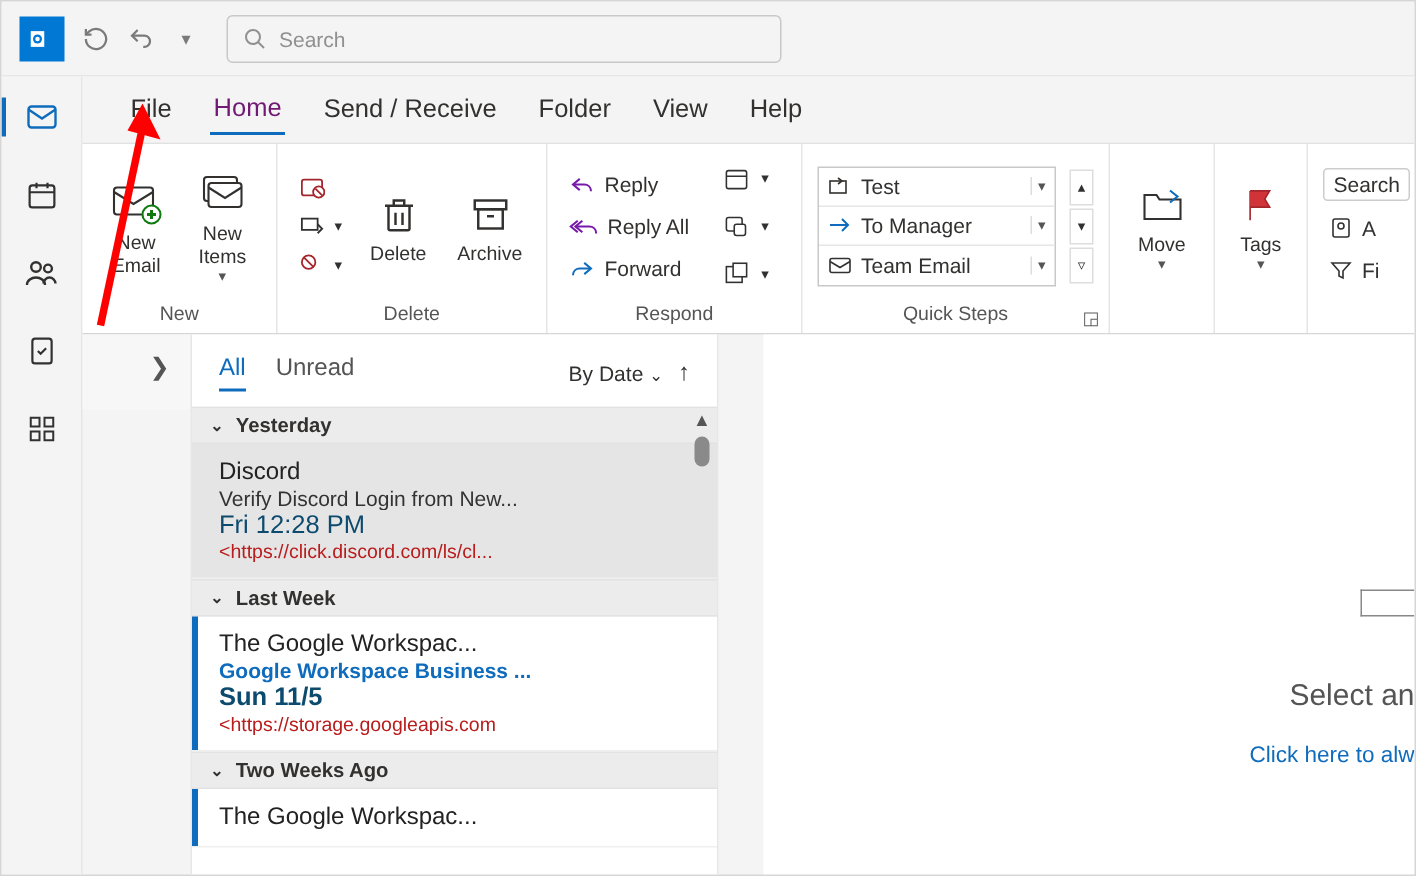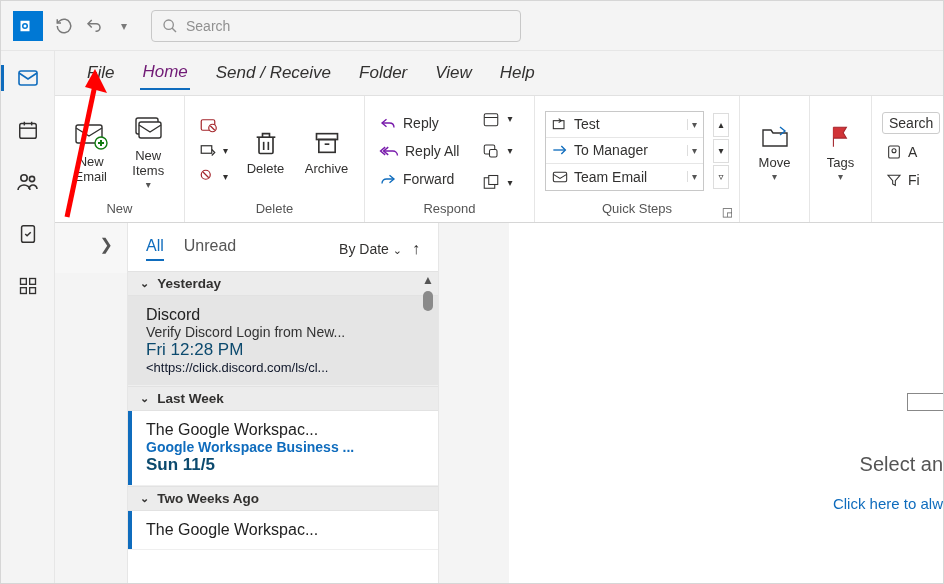--- a/index.html
+++ b/index.html
@@ -68,21 +68,20 @@
   }
   
   .tabs {
     position:absolute;
     top:50px; left:54px; right:0;
     height:44px;
     display:flex; align-items:center;
     padding:0 20px 0 30px;
     gap:24px;
     background:#f4f4f4;
-    font-style:italic;
   }
   .tab { font-size:17px; color:#323130; padding:6px 2px; cursor:pointer;}
   .tab.active { color:#701a75; font-weight:500; border-bottom:2.5px solid #0f6cbd;}
   
   .ribbon {
     position:absolute;
     top:94px; left:54px; right:0;
     height:128px;
     background:#ffffff;
     border-top:1px solid #e1e1e1;
@@ -124,21 +123,21 @@
     background:#f7f7f7;
     display:flex; align-items:flex-start; justify-content:flex-end;
     padding:12px 14px;
     color:#555;
     font-size:16px;
   }
   
   .msglist {
     position:absolute;
     top:222px; left:126px;
-    width:312px; bottom:0;
+    width:352px; bottom:0;
     background:#ffffff;
     border-left:1px solid #e6e6e6;
     border-right:1px solid #e6e6e6;
     overflow:hidden;
     display:flex; flex-direction:column;
   }
   .msglist-header {
     display:flex; align-items:center; justify-content:space-between;
     padding:14px 18px 10px 18px;
   }
@@ -159,21 +158,21 @@
   .msg.selected { background:#e5e5e5;}
   .msg.unread::before{
     content:""; position:absolute; left:0; top:0; bottom:0; width:4px; background:#0f6cbd;
   }
   .msg .from { font-size:16px; color:#222;}
   .msg .row2 { display:flex; justify-content:flex-start; align-items:baseline;flex-direction:column;}
   .msg .subject { font-size:14px; color:#333; max-width:240px; white-space:nowrap; overflow:hidden; text-overflow:ellipsis;}
   .msg.unread .subject { color:#0f6cbd; font-weight:600;}
   .msg .date { font-size:17px; color:#0c4a6e;}
   .msg.unread .date { font-weight:600;}
-  .msg .preview { font-size:13px; color:#0f172a; white-space:nowrap; overflow:hidden; text-overflow:ellipsis;}
+  .msg .preview { font-size:13px; color:#b91c1c; white-space:nowrap; overflow:hidden; text-overflow:ellipsis;}
   
   .fake-scroll {
     position:absolute; right:2px; top:0; width:16px; height:100%;
     display:flex; flex-direction:column; align-items:center;
   }
   .fake-scroll .arrow{font-size:12px;color:#555;margin:2px 0;}
   .fake-scroll .thumb{width:10px;height:20px;background:#8a8a8a;border-radius:5px;margin-top:2px;}
   
   .reading {
     position:absolute;
@@ -552,20 +551,21 @@
     <div class="group-header">
       <span style="font-size:11px">⌄</span>
       <span>Last Week</span>
     </div>
     <div class="msg unread">
       <div class="from">The Google Workspac...</div>
       <div class="row2">
         <div class="subject">Google Workspace Business ...</div>
         <div class="date">Sun 11/5</div>
       </div>
+      <div class="preview">&lt;https://storage.googleapis.com</div>
     </div>
 
     <div class="group-header">
       <span style="font-size:11px">⌄</span>
       <span>Two Weeks Ago</span>
     </div>
     <div class="msg unread">
       <div class="from">The Google Workspac...</div>
     </div>
 

